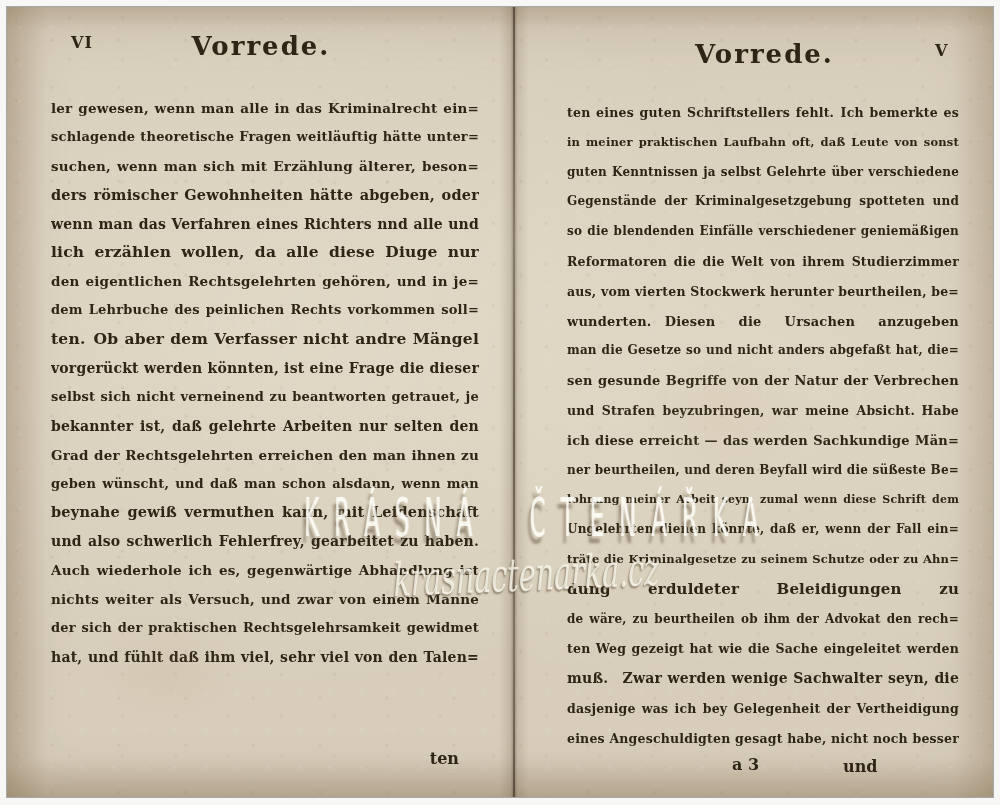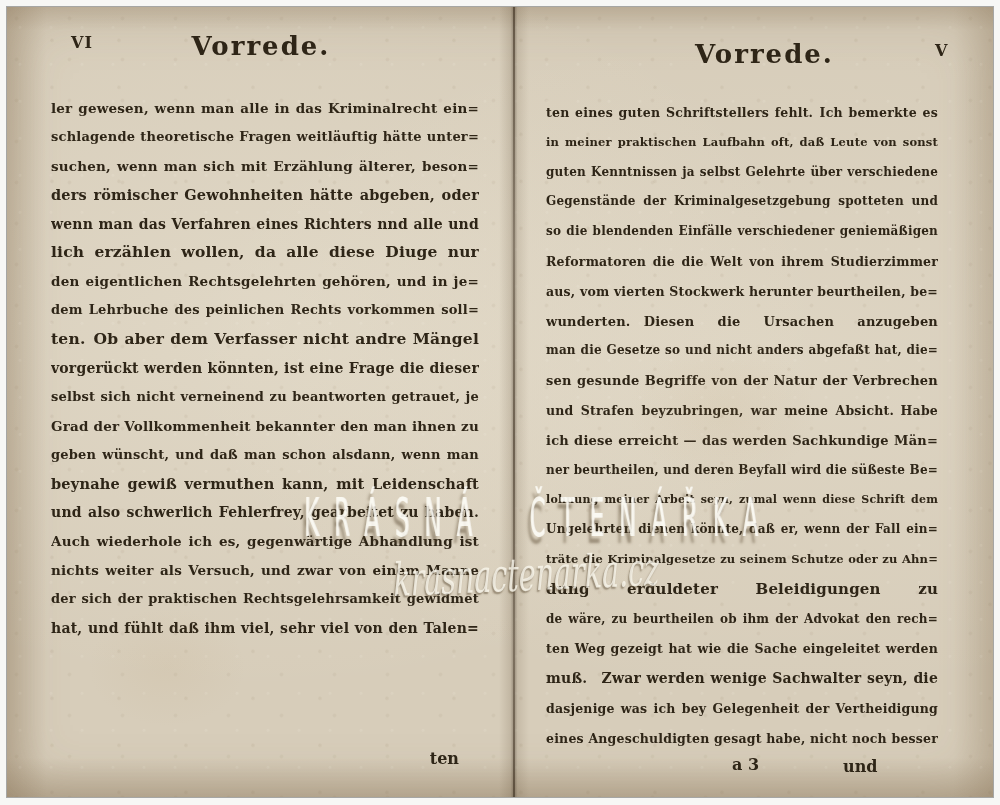--- a/index.html
+++ b/index.html
@@ -63,36 +63,37 @@
           <div class="text-line" style="white-space: normal; font-size: 13px;">schlagende theoretische Fragen weitläuftig hätte unter=</div>
           <div class="text-line" style="white-space: normal; font-size: 13.5px;">suchen, wenn man sich mit Erzählung älterer, beson=</div>
           <div class="text-line" style="white-space: normal; font-size: 14.5px;">ders römischer Gewohnheiten hätte abgeben, oder</div>
           <div class="text-line" style="white-space: normal; font-size: 14px;">wenn man das Verfahren eines Richters nnd alle und</div>
           <div class="text-line" style="white-space: normal; font-size: 15.5px;">lich erzählen wollen, da alle diese Diuge nur für</div>
           <div class="text-line" style="white-space: normal; font-size: 13.5px;">den eigentlichen Rechtsgelehrten gehören, und in je=</div>
           <div class="text-line" style="white-space: normal; font-size: 13px;">dem Lehrbuche des peinlichen Rechts vorkommen soll=</div>
           <div class="text-line" style="white-space: normal; font-size: 15.5px;">ten. Ob aber dem Verfasser nicht andre Mängel</div>
           <div class="text-line" style="white-space: normal; font-size: 14px;">vorgerückt werden könnten, ist eine Frage die dieser</div>
           <div class="text-line" style="white-space: normal; font-size: 13px;">selbst sich nicht verneinend zu beantworten getrauet, je</div>
-          <div class="text-line" style="white-space: normal; font-size: 13.5px;">Grad der Vollkommenheit bekannter den man ihnen zu</div>
+          <div class="text-line" style="white-space: normal; font-size: 14px;">bekannter ist, daß gelehrte Arbeiten nur selten den</div>
+          <div class="text-line" style="white-space: normal; font-size: 13.5px;">Grad der Rechtsgelehrten erreichen den man ihnen zu</div>
           <div class="text-line" style="white-space: normal; font-size: 13px;">geben wünscht, und daß man schon alsdann, wenn man</div>
           <div class="text-line" style="white-space: normal; font-size: 14.5px;">beynahe gewiß vermuthen kann, mit Leidenschaft</div>
           <div class="text-line" style="white-space: normal; font-size: 14px;">und also schwerlich Fehlerfrey, gearbeitet zu haben.</div>
           <div class="text-line" style="white-space: normal; font-size: 13.5px;">Auch wiederhole ich es, gegenwärtige Abhandlung ist</div>
           <div class="text-line" style="white-space: normal; font-size: 13.5px;">nichts weiter als Versuch, und zwar von einem Manne</div>
           <div class="text-line" style="white-space: normal; font-size: 13px;">der sich der praktischen Rechtsgelehrsamkeit gewidmet</div>
           <div class="text-line" style="white-space: normal; font-size: 14px;">hat, und fühlt daß ihm viel, sehr viel von den Talen=</div>
         </div>
       <div class="bottomword ink" style="left:44px;top:742px;width:408px;text-align:right;">ten</div>
     </div>
 
     <div>
       <div class="running ink" style="left:560px;top:32px;width:395px;">Vorrede.</div>
       <div class="pagenum ink" style="left:928px;top:34px;">V</div>
-      <div class="col col-right ink" style="left:539px;top:76px;width:392px;">
+      <div class="col col-right ink" style="left:560px;top:76px;width:392px;">
           <div class="text-line" style="white-space: normal; font-size: 12.5px;">ten eines guten Schriftstellers fehlt. Ich bemerkte es</div>
           <div class="text-line" style="white-space: normal; font-size: 11.5px;">in meiner praktischen Laufbahn oft, daß Leute von sonst</div>
           <div class="text-line" style="white-space: normal; font-size: 12px;">guten Kenntnissen ja selbst Gelehrte über verschiedene</div>
           <div class="text-line" style="white-space: normal; font-size: 12px;">Gegenstände der Kriminalgesetzgebung spotteten und</div>
           <div class="text-line" style="white-space: normal; font-size: 12px;">so die blendenden Einfälle verschiedener geniemäßigen</div>
           <div class="text-line" style="white-space: normal; font-size: 12.5px;">Reformatoren die die Welt von ihrem Studierzimmer</div>
           <div class="text-line" style="white-space: normal; font-size: 12.5px;">aus, vom vierten Stockwerk herunter beurtheilen, be=</div>
           <div class="text-line" style="white-space: normal; font-size: 13px;">wunderten. Diesen die Ursachen anzugeben warum</div>
           <div class="text-line" style="white-space: normal; font-size: 12px;">man die Gesetze so und nicht anders abgefaßt hat, die=</div>
           <div class="text-line" style="white-space: normal; font-size: 13px;">sen gesunde Begriffe von der Natur der Verbrechen</div>

